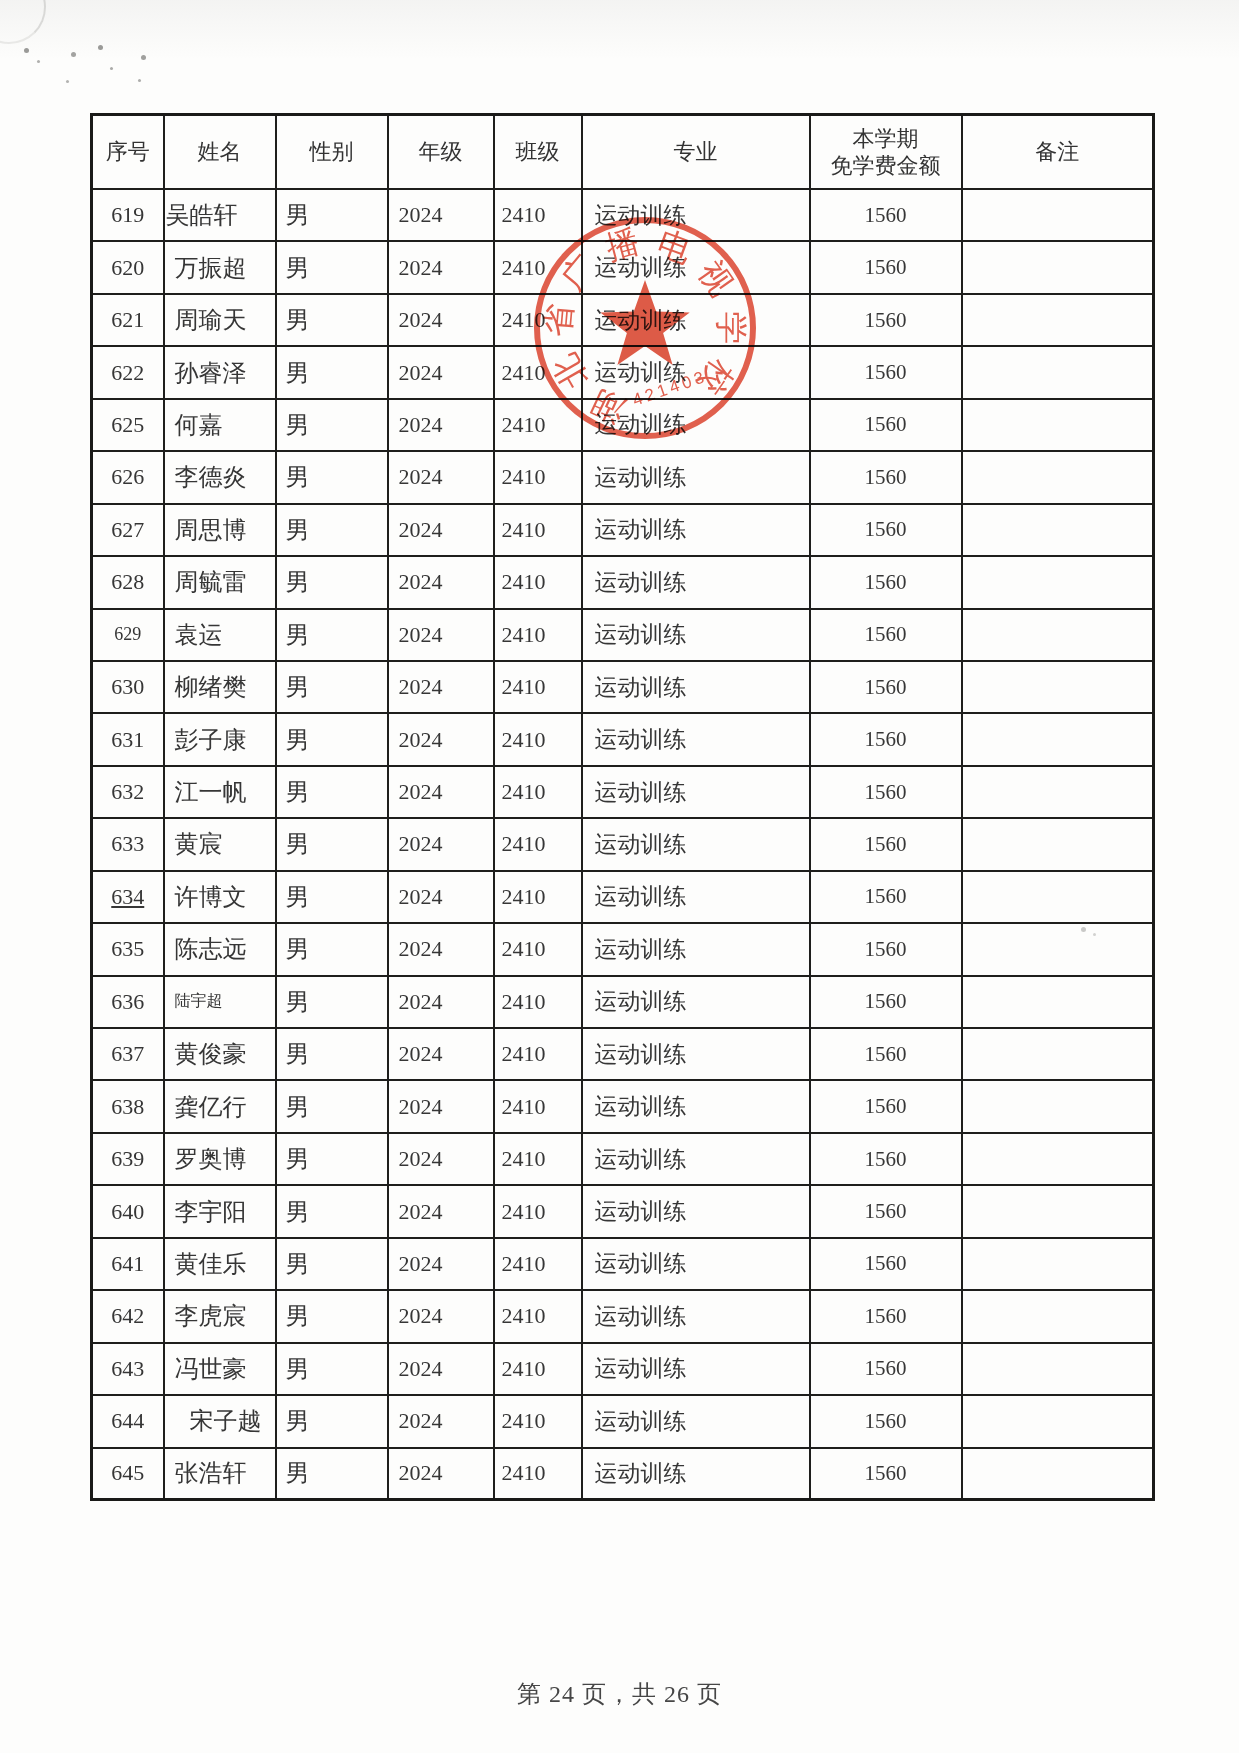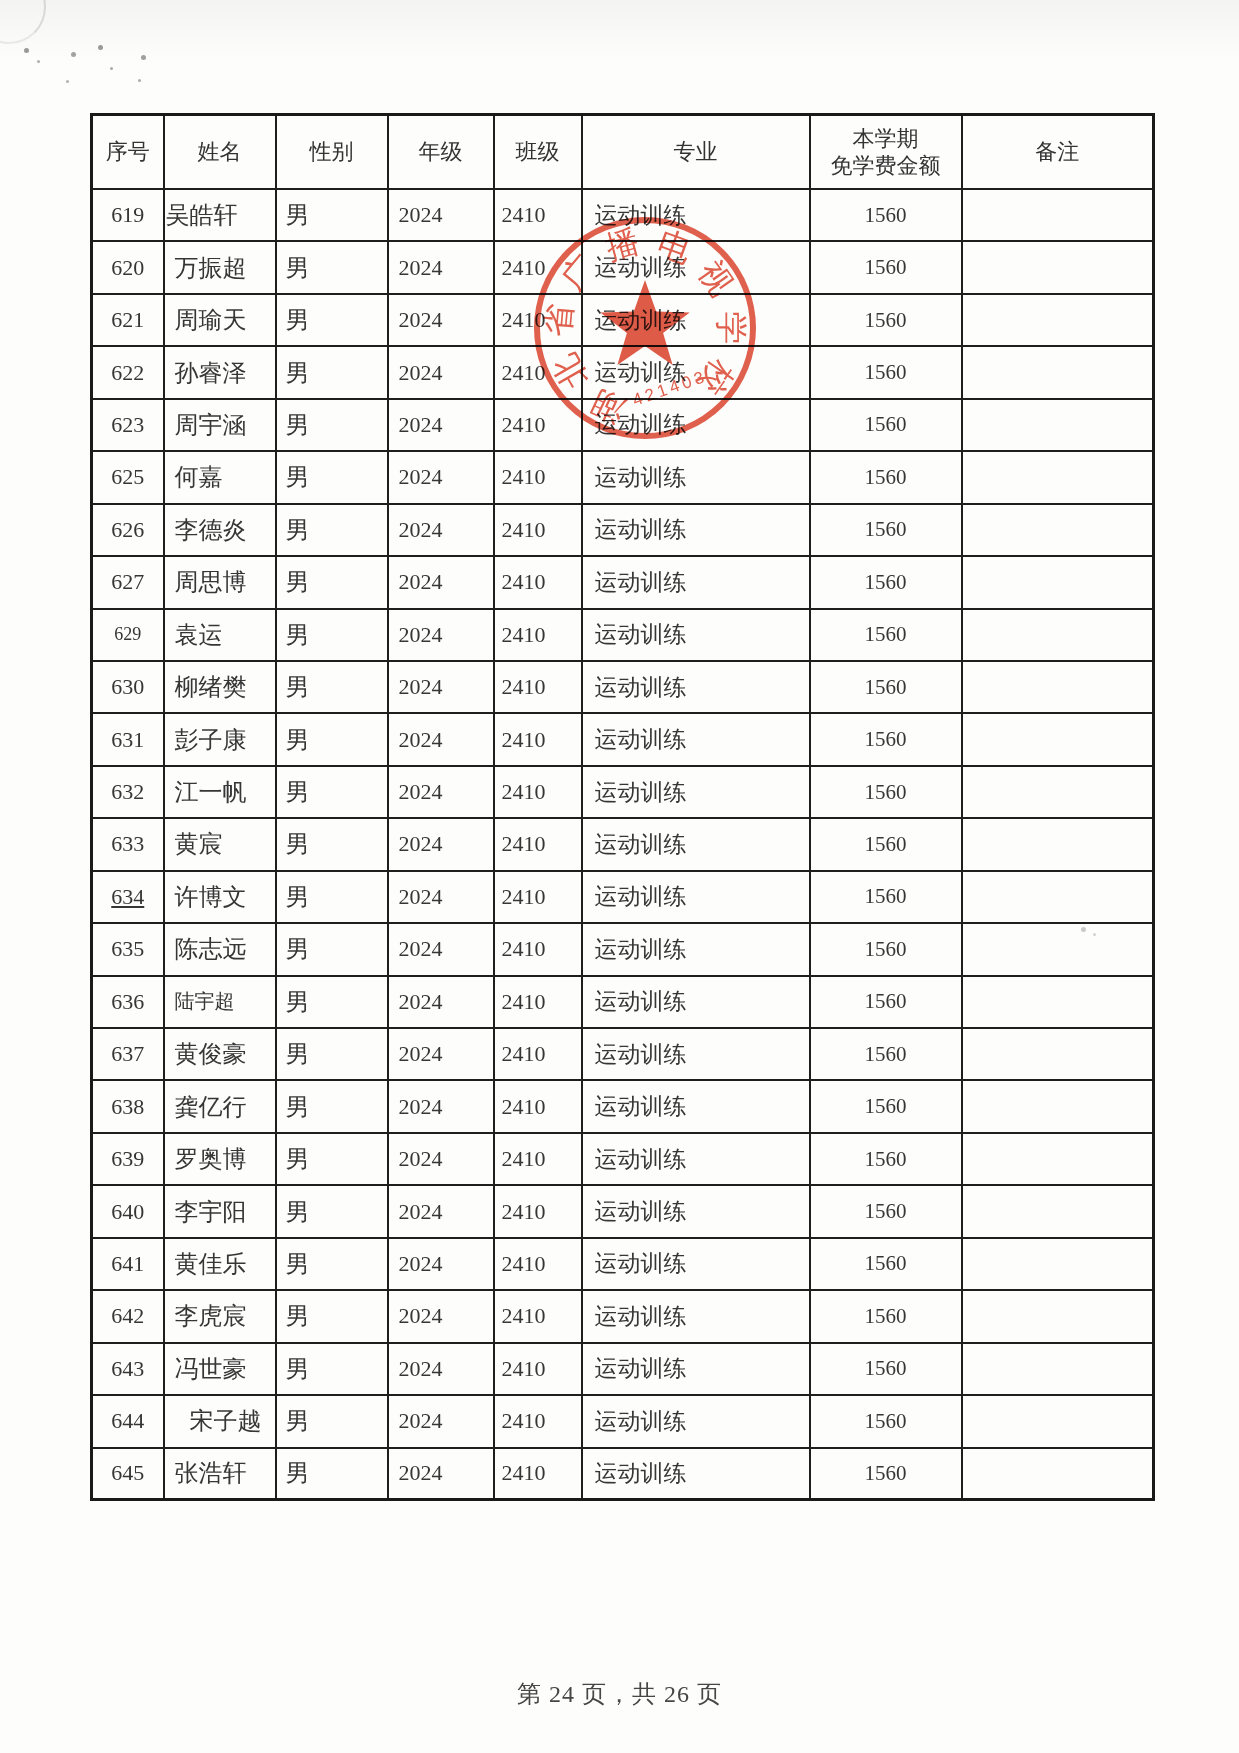--- a/index.html
+++ b/index.html
@@ -136,30 +136,20 @@
         <td style="text-align: center; font-size: 22px;">622</td>
         <td style="text-align: left; font-size: 24px; padding-left: 10px;">孙睿泽</td>
         <td style="text-align: left; font-size: 24px; padding-left: 9px;">男</td>
         <td style="text-align: left; font-size: 22px; padding-left: 10px;">2024</td>
         <td style="text-align: left; font-size: 22px; padding-left: 7px;">2410</td>
         <td style="text-align: left; font-size: 23px; padding-left: 12px;">运动训练</td>
         <td style="text-align: center; font-size: 21px;">1560</td>
         <td style="text-align: left; font-size: 22px;"></td>
       </tr>
       <tr>
-        <td style="text-align: center; font-size: 22px;">623</td>
-        <td style="text-align: left; font-size: 24px; padding-left: 10px;">周宇涵</td>
-        <td style="text-align: left; font-size: 24px; padding-left: 9px;">男</td>
-        <td style="text-align: left; font-size: 22px; padding-left: 10px;">2024</td>
-        <td style="text-align: left; font-size: 22px; padding-left: 7px;">2410</td>
-        <td style="text-align: left; font-size: 23px; padding-left: 12px;">运动训练</td>
-        <td style="text-align: center; font-size: 21px;">1560</td>
-        <td style="text-align: left; font-size: 22px;"></td>
-      </tr>
-      <tr>
         <td style="text-align: center; font-size: 22px;">625</td>
         <td style="text-align: left; font-size: 24px; padding-left: 10px;">何嘉</td>
         <td style="text-align: left; font-size: 24px; padding-left: 9px;">男</td>
         <td style="text-align: left; font-size: 22px; padding-left: 10px;">2024</td>
         <td style="text-align: left; font-size: 22px; padding-left: 7px;">2410</td>
         <td style="text-align: left; font-size: 23px; padding-left: 12px;">运动训练</td>
         <td style="text-align: center; font-size: 21px;">1560</td>
         <td style="text-align: left; font-size: 22px;"></td>
       </tr>
       <tr>
@@ -176,20 +166,30 @@
         <td style="text-align: center; font-size: 22px;">627</td>
         <td style="text-align: left; font-size: 24px; padding-left: 10px;">周思博</td>
         <td style="text-align: left; font-size: 24px; padding-left: 9px;">男</td>
         <td style="text-align: left; font-size: 22px; padding-left: 10px;">2024</td>
         <td style="text-align: left; font-size: 22px; padding-left: 7px;">2410</td>
         <td style="text-align: left; font-size: 23px; padding-left: 12px;">运动训练</td>
         <td style="text-align: center; font-size: 21px;">1560</td>
         <td style="text-align: left; font-size: 22px;"></td>
       </tr>
       <tr>
+        <td style="text-align: center; font-size: 22px;">628</td>
+        <td style="text-align: left; font-size: 24px; padding-left: 10px;">周毓雷</td>
+        <td style="text-align: left; font-size: 24px; padding-left: 9px;">男</td>
+        <td style="text-align: left; font-size: 22px; padding-left: 10px;">2024</td>
+        <td style="text-align: left; font-size: 22px; padding-left: 7px;">2410</td>
+        <td style="text-align: left; font-size: 23px; padding-left: 12px;">运动训练</td>
+        <td style="text-align: center; font-size: 21px;">1560</td>
+        <td style="text-align: left; font-size: 22px;"></td>
+      </tr>
+      <tr>
         <td style="text-align: center; font-size: 18px;">629</td>
         <td style="text-align: left; font-size: 24px; padding-left: 10px;">袁运</td>
         <td style="text-align: left; font-size: 24px; padding-left: 9px;">男</td>
         <td style="text-align: left; font-size: 22px; padding-left: 10px;">2024</td>
         <td style="text-align: left; font-size: 22px; padding-left: 7px;">2410</td>
         <td style="text-align: left; font-size: 23px; padding-left: 12px;">运动训练</td>
         <td style="text-align: center; font-size: 21px;">1560</td>
         <td style="text-align: left; font-size: 22px;"></td>
       </tr>
       <tr>
@@ -247,21 +247,21 @@
         <td style="text-align: left; font-size: 24px; padding-left: 10px;">陈志远</td>
         <td style="text-align: left; font-size: 24px; padding-left: 9px;">男</td>
         <td style="text-align: left; font-size: 22px; padding-left: 10px;">2024</td>
         <td style="text-align: left; font-size: 22px; padding-left: 7px;">2410</td>
         <td style="text-align: left; font-size: 23px; padding-left: 12px;">运动训练</td>
         <td style="text-align: center; font-size: 21px;">1560</td>
         <td style="text-align: left; font-size: 22px;"></td>
       </tr>
       <tr>
         <td style="text-align: center; font-size: 22px;">636</td>
-        <td style="text-align: left; font-size: 20px; padding-left: 10px;">陆宇超</td>
+        <td style="text-align: left; font-size: 16px; padding-left: 10px;">陆宇超</td>
         <td style="text-align: left; font-size: 24px; padding-left: 9px;">男</td>
         <td style="text-align: left; font-size: 22px; padding-left: 10px;">2024</td>
         <td style="text-align: left; font-size: 22px; padding-left: 7px;">2410</td>
         <td style="text-align: left; font-size: 23px; padding-left: 12px;">运动训练</td>
         <td style="text-align: center; font-size: 21px;">1560</td>
         <td style="text-align: left; font-size: 22px;"></td>
       </tr>
       <tr>
         <td style="text-align: center; font-size: 22px;">637</td>
         <td style="text-align: left; font-size: 24px; padding-left: 10px;">黄俊豪</td>

